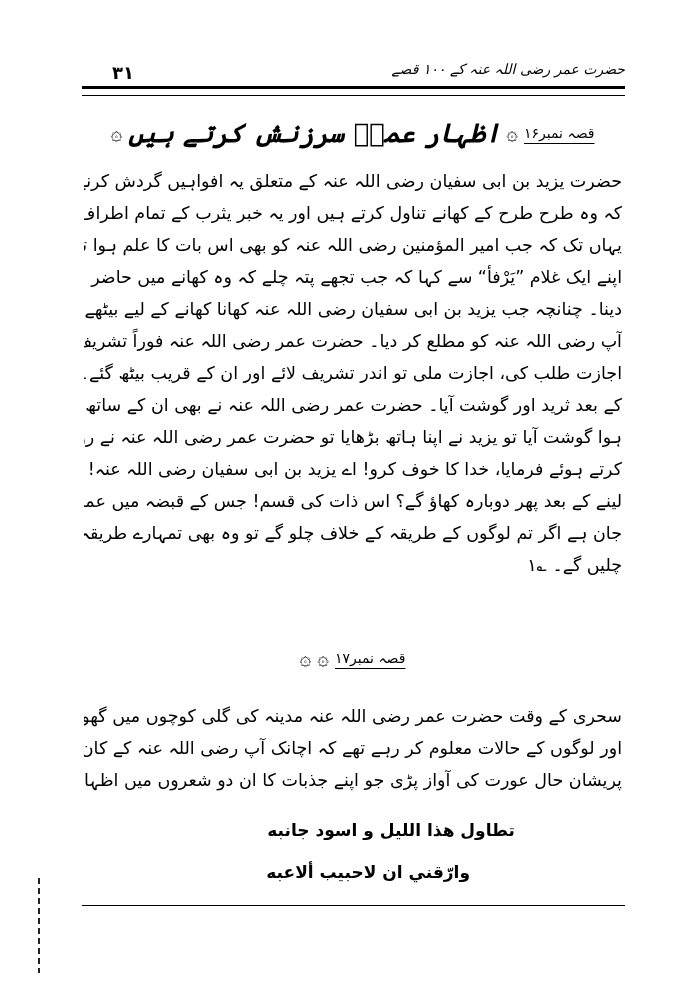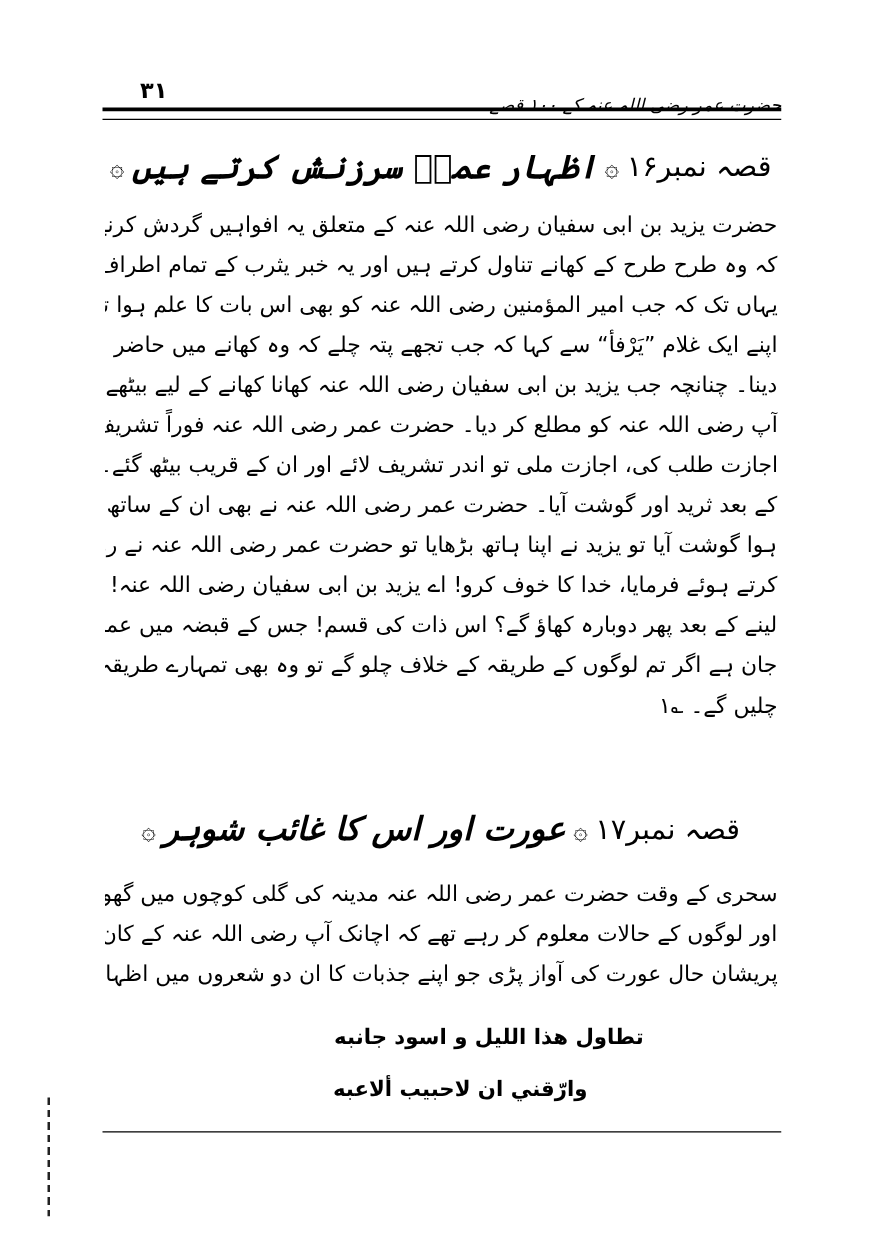--- a/index.html
+++ b/index.html
@@ -1,26 +1,26 @@
 <!DOCTYPE html>
 <html><head>
   <meta charset="utf-8">
   <style>
     html, body { margin: 0; padding: 0; background: #ffffff; }
     body { width: 700px; height: 1000px; position: relative; overflow: hidden; color: #000; font-family: "DejaVu Sans", sans-serif; }
     .page { position: absolute; left: 0; top: 0; width: 700px; height: 784px; }
 
     .running-header { position: absolute; left: 82px; right: 75px; top: 60px; height: 30px; }
     .page-number { position: absolute; left: 30px; top: 2px; font-size: 18px; font-weight: bold; direction: rtl; }
-    .book-title { position: absolute; right: 0; top: 16px; font-size: 14px; direction: rtl; font-style: italic; text-align: center; }
+    .book-title { position: absolute; right: 0; top: 1px; font-size: 14px; direction: rtl; font-style: italic; text-align: center; }
     .rule-double { position: absolute; left: 82px; right: 75px; top: 86px; height: 6px; border-top: 3px solid #000; border-bottom: 1.5px solid #000; }
 
     .heading { position: absolute; left: 80px; right: 75px; direction: rtl; text-align: center; font-family: "DejaVu Sans", sans-serif; }
     .heading-inner { display: inline-flex; align-items: center; gap: 6px; direction: rtl; }
-    .story-label { font-size: 23px; text-underline-offset: 5px; }
+    .story-label { font-size: 14px; text-decoration: underline; text-underline-offset: 5px; }
     .story-title { font-size: 26px; font-weight: bold; font-style: italic; }
     .ornament { font-size: 20px; display: inline-block; line-height: 1; }
 
     .body-text { position: absolute; left: 84px; right: 78px; direction: rtl; text-align: justify; text-align-last: right; font-size: 17.5px; line-height: 32px; font-family: "DejaVu Sans", sans-serif; }
     .line { display: block; text-align: justify; text-align-last: justify; white-space: nowrap; overflow: hidden; }
     .line.last { text-align-last: right; }
 
     .verse { position: absolute; direction: rtl; font-size: 17px; font-weight: bold; font-family: "DejaVu Sans", sans-serif; }
 
     .footnote-rule { position: absolute; left: 82px; right: 75px; top: 905px; border-top: 1.5px solid #000; }
@@ -63,21 +63,20 @@
     <span class="line">کرتے ہوئے فرمایا، خدا کا خوف کرو! اے یزید بن ابی سفیان رضی اللہ عنہ! کیا کھانا کھا</span>
     <span class="line">لینے کے بعد پھر دوبارہ کھاؤ گے؟ اس ذات کی قسم! جس کے قبضہ میں عمر رضی اللہ عنہ کی</span>
     <span class="line">جان ہے اگر تم لوگوں کے طریقہ کے خلاف چلو گے تو وہ بھی تمہارے طریقہ کے خلاف ہی</span>
     <span class="line last">چلیں گے۔ ؎۱</span>
   </div>
 
   <div class="heading" style="top:648px;">
     <span class="heading-inner">
       <span class="story-label">قصہ نمبر۱۷</span>
       <span class="ornament">۞</span>
-      <span class="story-title">عورت اور اس کا غائب شوہر</span>
       <span class="ornament">۞</span>
     </span>
   </div>
 
   <div class="body-text" style="top:700px;">
     <span class="line">سحری کے وقت حضرت عمر رضی اللہ عنہ مدینہ کی گلی کوچوں میں گھوم رہے تھے</span>
     <span class="line">اور لوگوں کے حالات معلوم کر رہے تھے کہ اچانک آپ رضی اللہ عنہ کے کان میں ایک</span>
     <span class="line last">پریشان حال عورت کی آواز پڑی جو اپنے جذبات کا ان دو شعروں میں اظہار کر رہی تھی:</span>
   </div>
 

